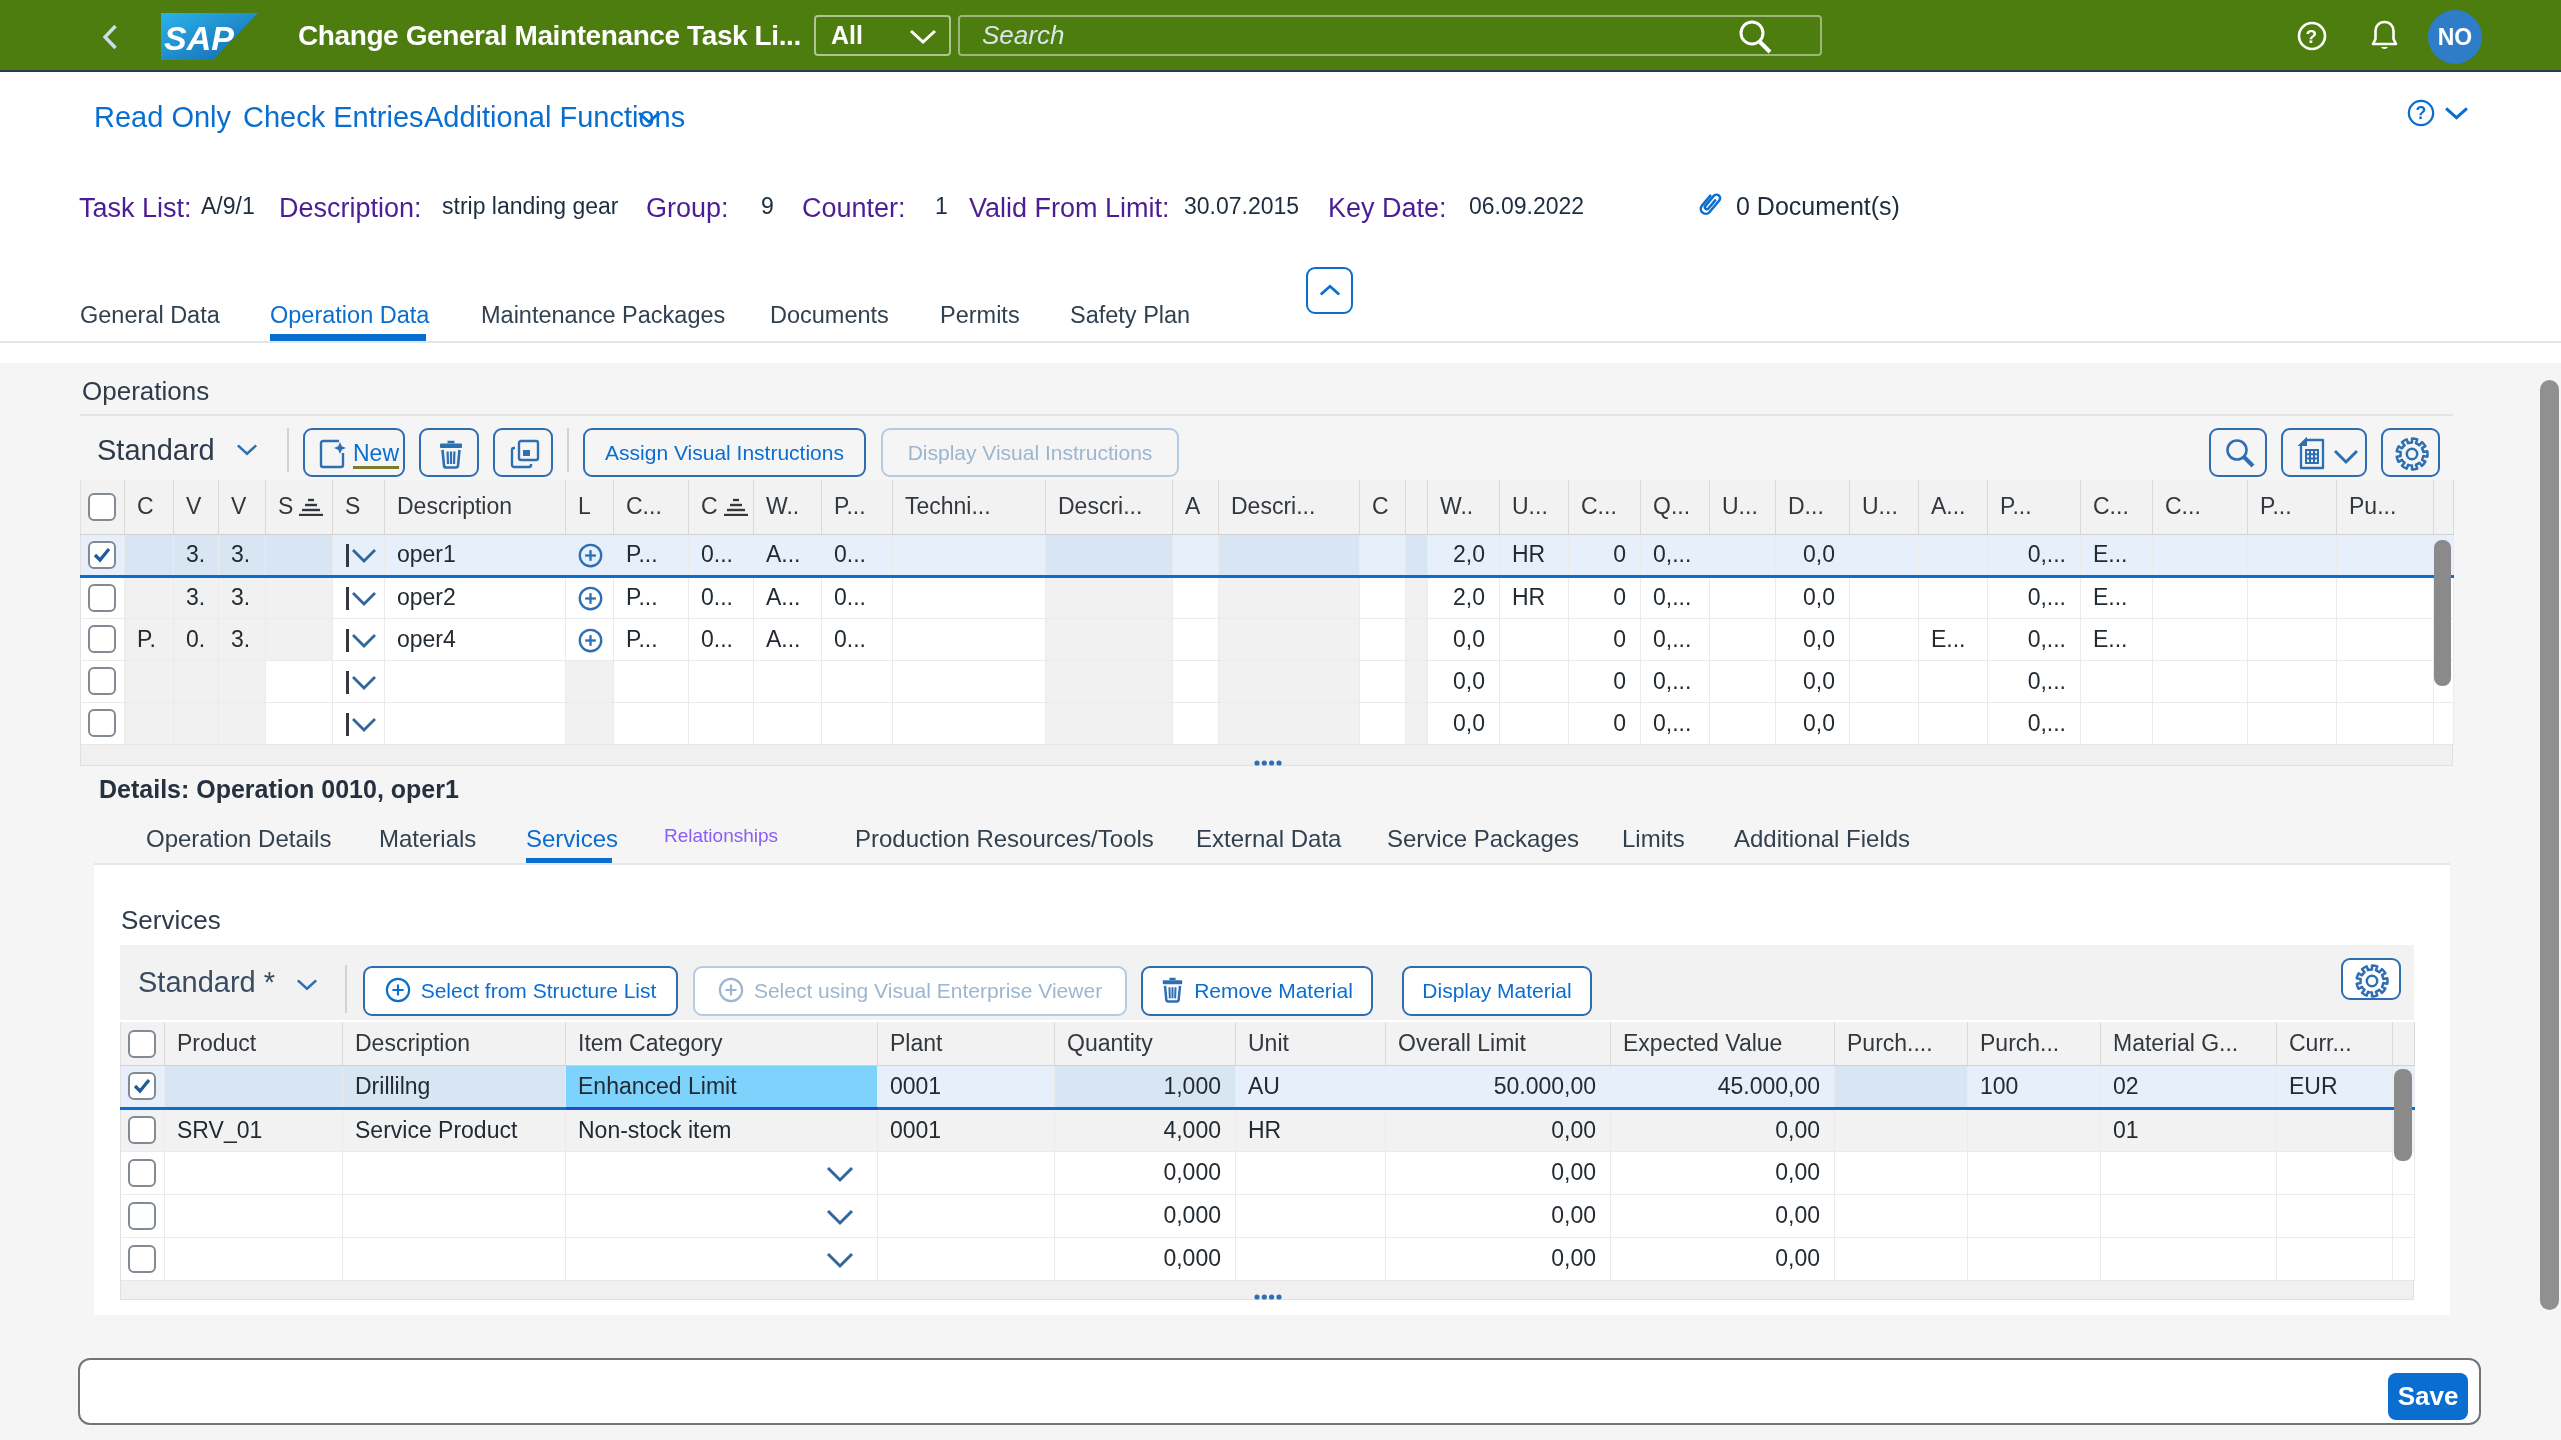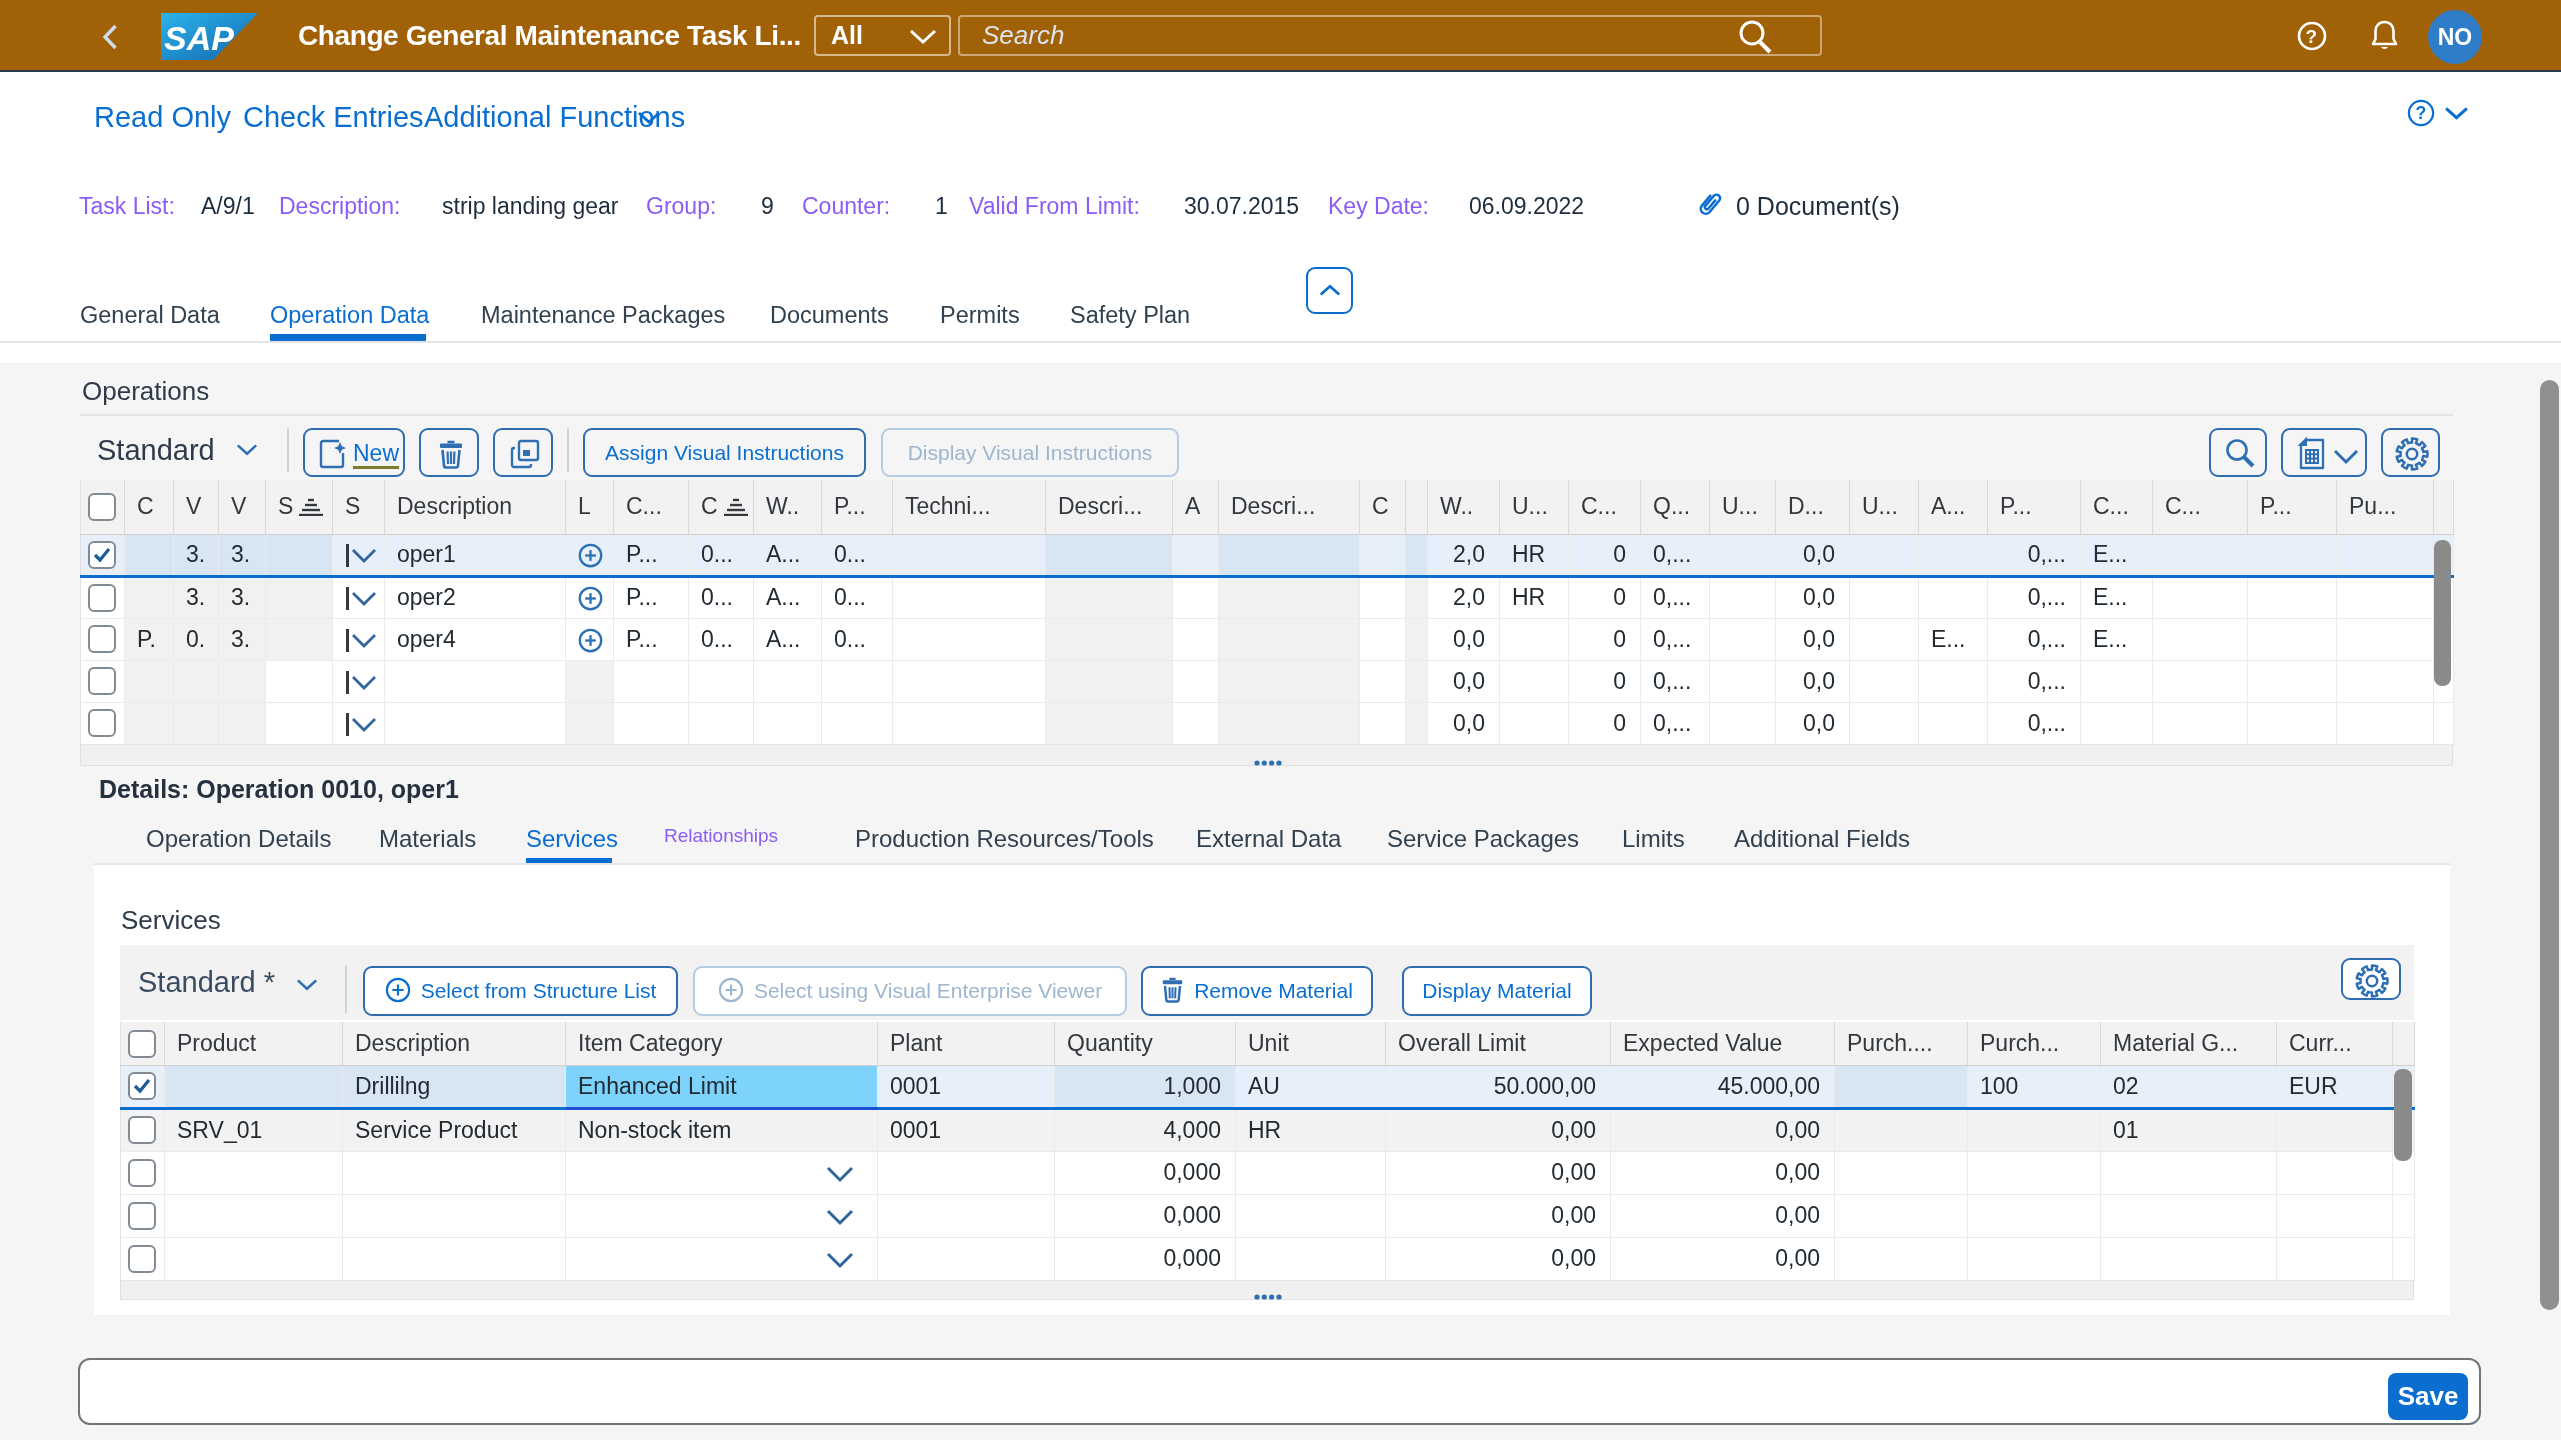--- a/index.html
+++ b/index.html
@@ -1,32 +1,32 @@
 <!DOCTYPE html>
 <html><head>
 <meta charset="utf-8">
 <style>
   * { margin:0; padding:0; box-sizing:border-box; }
   html,body { width:2561px; height:1440px; overflow:hidden; }
   body { font-family:"Liberation Sans", sans-serif; position:relative; background:#f5f5f5; -webkit-font-smoothing:antialiased; }
   .abs { position:absolute; }
 
   
-  #shell { left:0; top:0; width:2561px; height:72px; background:#a16207; border-bottom:2px solid #2a3a4a; }
+  #shell { left:0; top:0; width:2561px; height:72px; background:#4d7c0f; border-bottom:2px solid #2a3a4a; }
   #shell .title { left:298px; top:0; height:72px; line-height:72px; color:#fff; font-size:28px; font-weight:bold; letter-spacing:-0.4px; width:505px; overflow:hidden; white-space:nowrap; }
   #allbox { left:814px; top:15px; width:137px; height:41px; border:2px solid rgba(255,255,255,0.55); border-radius:4px; color:#fff; }
   #allbox .lbl { left:15px; top:0; line-height:37px; font-size:25px; font-weight:bold; color:#fff; }
   #searchbox { left:958px; top:15px; width:864px; height:41px; border:2px solid rgba(255,255,255,0.45); border-radius:4px; }
   #searchbox .ph { left:22px; top:0; line-height:37px; font-size:26px; font-style:italic; color:#dbe5ee; }
 
   
   #subhdr { left:0; top:72px; width:2561px; height:214px; background:#fff; }
   .link { color:#0a6ed1; font-size:29px; }
   #links { left:94px; top:29px; height:30px; }
-  .lbl-g { color:#8b5cf6; font-size:23px; }
+  .lbl-g { color:#4c1d95; font-size:27px; }
   .val-d { color:#1d2d3e; font-size:23px; }
   #subhdr-line { left:0; top:284px; width:2561px; height:2px; background:#e4e7ea; }
 
   
   #tabs { left:0; top:286px; width:2561px; height:77px; background:#fff; }
   #tabs .tab { top:16px; font-size:23.5px; color:#32414f; }
   #tabs .sel { color:#0a6ed1; }
   #tabs .underline { left:270px; top:48px; width:156px; height:7px; background:#0a6ed1; }
   #tabs .border { left:0; top:55px; width:2561px; height:2px; background:#e4e7ea; }
   #collapse-btn { left:1306px; top:-19px; width:47px; height:47px; background:#fff; border:2px solid #0a6ed1; border-radius:9px; }

